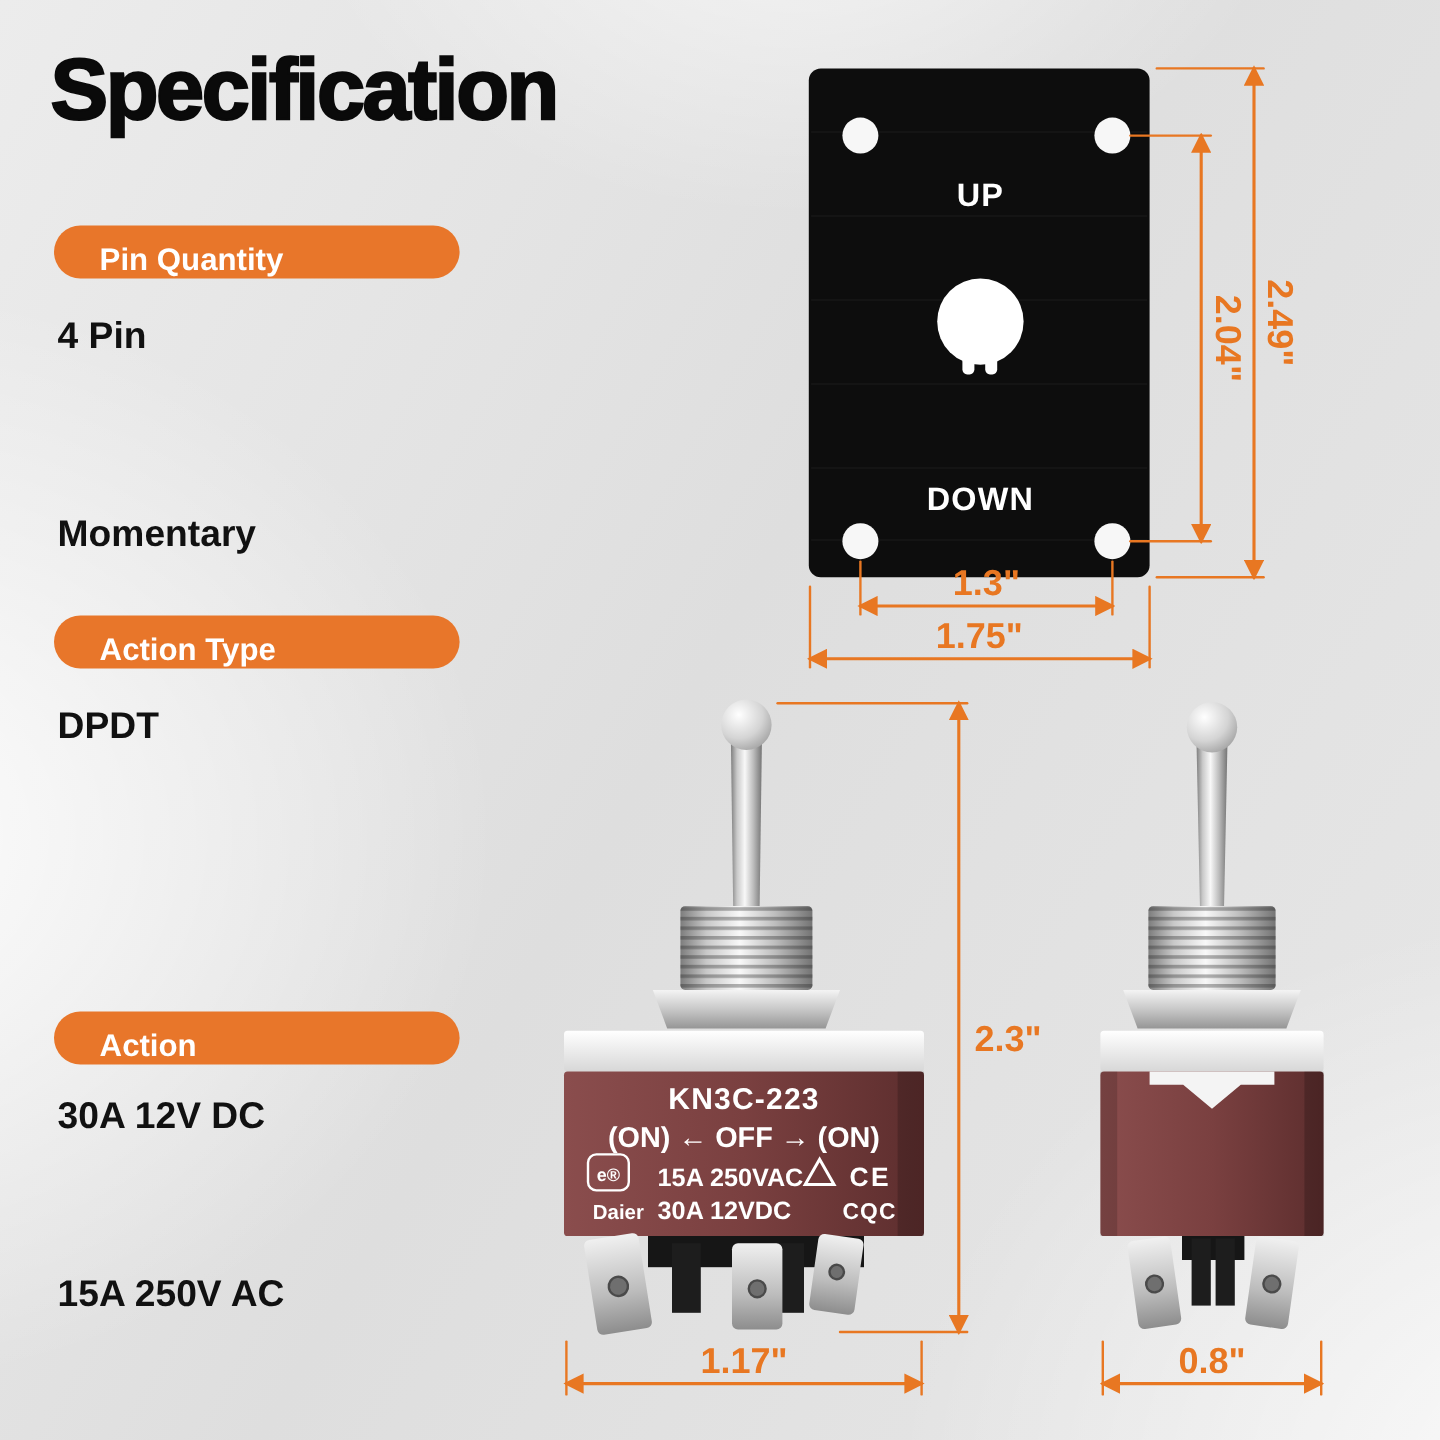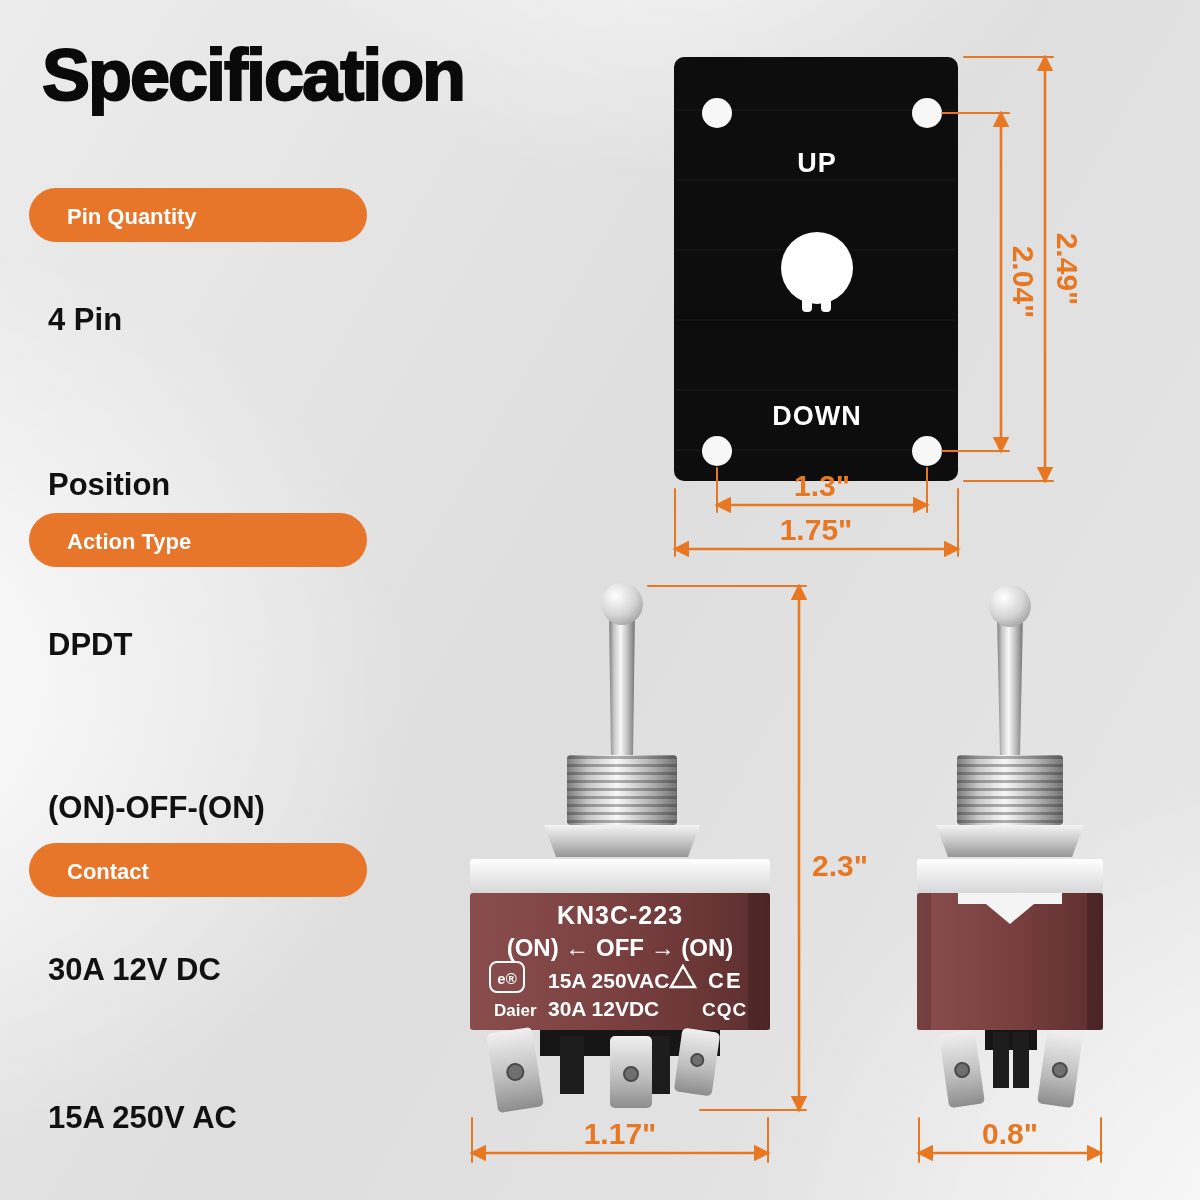--- a/index.html
+++ b/index.html
@@ -10,51 +10,50 @@
       radial-gradient(ellipse 900px 750px at -12% 58%, rgba(255,255,255,.95), rgba(255,255,255,0) 62%),
       radial-gradient(ellipse 1000px 820px at 112% 104%, rgba(255,255,255,.85), rgba(255,255,255,0) 60%),
       radial-gradient(ellipse 700px 500px at 55% -10%, rgba(255,255,255,.7), rgba(255,255,255,0) 60%),
       linear-gradient(120deg,#ececec 0%,#dedede 48%,#e7e7e7 100%);
   }
   .title{
     position:absolute;left:42px;top:34px;font-size:72px;font-weight:800;
     color:#0a0a0a;letter-spacing:-2px;-webkit-text-stroke:2px #0a0a0a;
   }
   .pill{
-    position:absolute;left:29px;width:338px;height:54px;box-sizing:border-box;
+    position:absolute;left:45px;width:338px;height:44px;box-sizing:border-box;
     background:#E8762A;border-radius:29px;color:#ffffff;
-    font-size:22px;font-weight:700;line-height:57px;padding-left:38px;
+    font-size:26px;font-weight:700;line-height:57px;padding-left:38px;
   }
   .val{
-    position:absolute;left:48px;font-size:31px;font-weight:700;color:#111111;white-space:nowrap;margin-top:40px;
+    position:absolute;left:48px;font-size:31px;font-weight:700;color:#111111;white-space:nowrap;
   }
   svg.draw{position:absolute;left:0;top:0;}
   svg text{font-family:"Liberation Sans","DejaVu Sans",sans-serif;}
   .dimtxt{fill:#E87722;font-size:30px;font-weight:700;}
   .platetxt{fill:#ffffff;font-size:27px;font-weight:700;letter-spacing:1px;}
   .bodytxt{fill:#ffffff;font-weight:700;}
 </style>
 </head>
 <body>
 
 <div class="page">
 
   <div class="title">Specification</div>
 
   <div class="pill" style="top:188px">Pin Quantity</div>
   <div class="val" style="top:262px">4 Pin</div>
 
-  <div class="val" style="top:427px">Position</div>
+  <div class="val" style="top:427px">Momentary</div>
 
   <div class="pill" style="top:513px">Action Type</div>
   <div class="val" style="top:587px">DPDT</div>
 
-  <div class="val" style="top:750px">(ON)-OFF-(ON)</div>
-
-  <div class="pill" style="top:843px">Contact</div>
+
+  <div class="pill" style="top:843px">Action</div>
   <div class="val" style="top:912px">30A 12V DC</div>
   <div class="val" style="top:1060px">15A 250V AC</div>
 
   <svg class="draw" width="1200" height="1200" viewBox="0 0 1200 1200">
     <defs>
       <linearGradient id="gMetalH" x1="0" y1="0" x2="1" y2="0">
         <stop offset="0" stop-color="#7d7d7d"></stop>
           <stop offset="0.2" stop-color="#c9c9c9"></stop>
         <stop offset="0.45" stop-color="#f8f8f8"></stop>
           <stop offset="0.72" stop-color="#bdbdbd"></stop>

